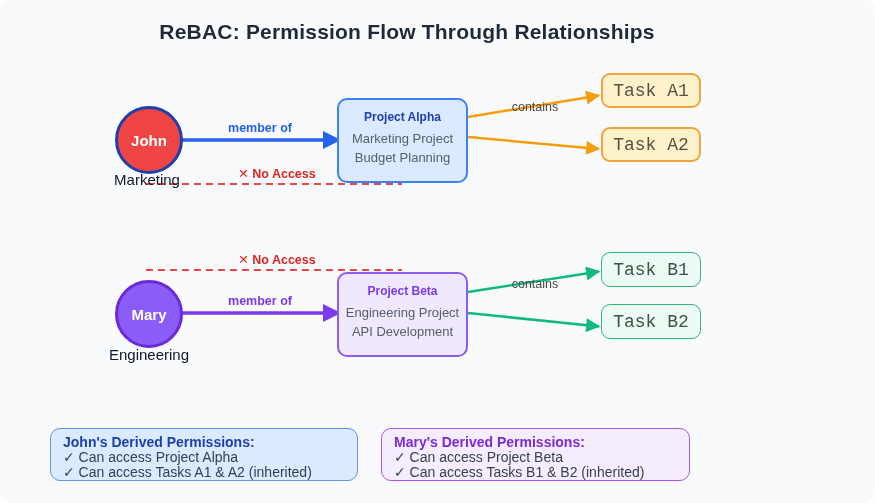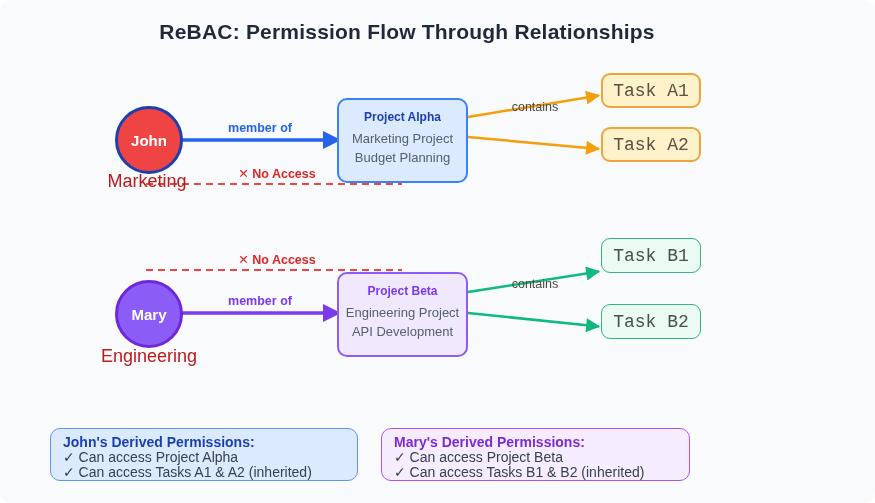--- a/index.html
+++ b/index.html
@@ -13,42 +13,42 @@
     font-size:21px;font-weight:700;color:#1f2937;letter-spacing:.2px;
   }
   .edge-layer{position:absolute;left:0;top:0;width:875px;height:503px;}
   .actor{
     position:absolute;width:62px;height:62px;border-radius:50%;
     border:3px solid;display:flex;align-items:center;justify-content:center;
     color:#ffffff;font-weight:700;font-size:15px;
   }
   .actor-john{left:115px;top:106px;background:#ef4444;border-color:#1d3faf;}
   .actor-mary{left:115px;top:280px;background:#8b5cf6;border-color:#6d28d9;}
-  .dept-label{position:absolute;width:124px;text-align:center;font-size:18px;color:#b91c1c;}
+  .dept-label{position:absolute;width:124px;text-align:center;font-size:15px;color:#0f172a;}
   .dept-marketing{left:85px;top:171px;}
   .dept-engineering{left:87px;top:346px;}
   .project{
     position:absolute;left:337px;width:131px;height:85px;box-sizing:border-box;
     border:2px solid;border-radius:10px;text-align:center;padding-top:10px;
   }
   .project-alpha{top:98px;background:#dbeafe;border-color:#3b82f6;}
   .project-beta{top:272px;background:#f0e8fd;border-color:#8b5cf6;}
   .project-title{font-size:12px;font-weight:700;margin-bottom:5px;}
   .project-alpha .project-title{color:#1e40af;}
   .project-beta .project-title{color:#7c3aed;}
   .project-sub{font-size:13px;color:#57606a;line-height:19px;}
   .task{
     position:absolute;left:601px;width:100px;height:35px;box-sizing:border-box;
     border-radius:9px;display:flex;align-items:center;justify-content:center;font-size:18px;font-family:Liberation Mono, monospace;
   }
   .task-a{background:#fdf2ca;border:2px solid #f0a53c;color:#5a5142;}
   .task-b{background:#ebfaf2;border:1.5px solid #35b380;color:#41534a;}
   .task-a1{top:73px;}
   .task-a2{top:127px;}
-  .task-b1{top:238px;}
+  .task-b1{top:252px;}
   .task-b2{top:304px;}
   .edge-label{position:absolute;font-size:12.5px;text-align:center;}
   .lbl-member{font-weight:700;}
   .lbl-member-john{left:205px;top:121px;width:110px;color:#2563eb;}
   .lbl-member-mary{left:205px;top:294px;width:110px;color:#7c3aed;}
   .lbl-noaccess{font-weight:700;color:#dc2626;}
   .lbl-noaccess-john{left:212px;top:166px;width:130px;}
   .lbl-noaccess-mary{left:212px;top:252px;width:130px;}
   .lbl-contains{color:#4a4a42;}
   .lbl-contains-a{left:490px;top:100px;width:90px;}

